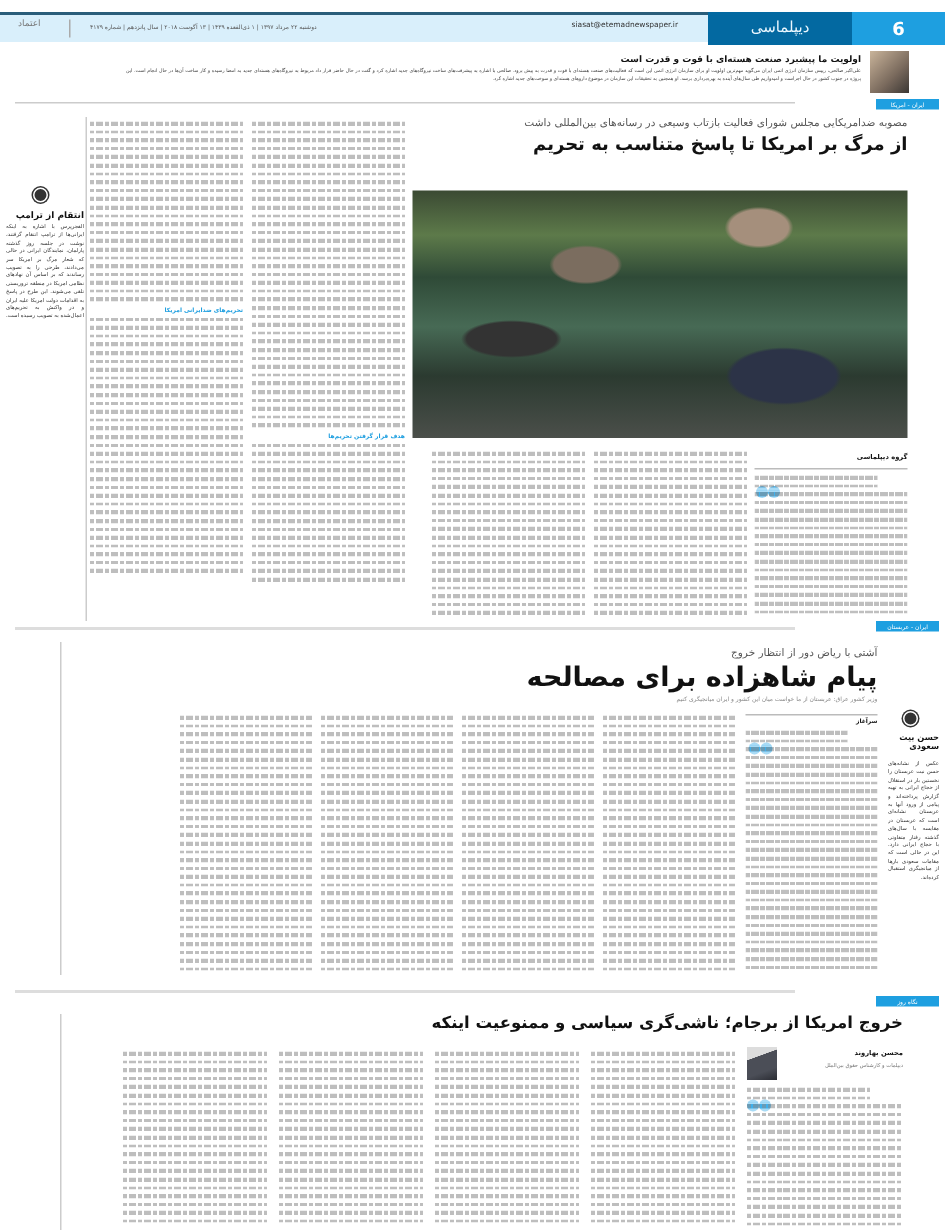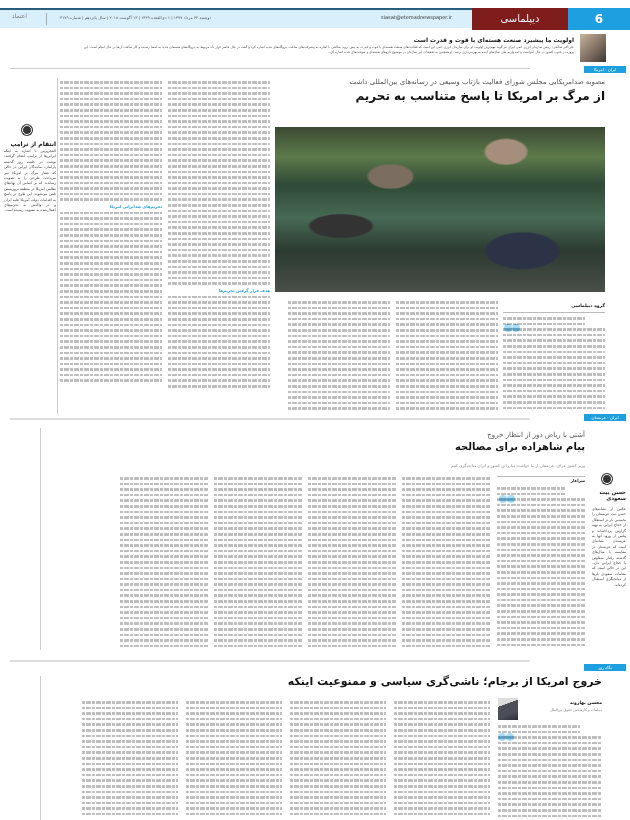--- a/index.html
+++ b/index.html
@@ -1,21 +1,21 @@
 <!DOCTYPE html>
 <html><head>
 <meta charset="utf-8">
 <style>
   *{box-sizing:border-box;margin:0;padding:0}
   html,body{width:630px;height:820px;background:#fff;overflow:hidden}
   body{font-family:"DejaVu Sans",sans-serif;color:#222;position:relative;direction:rtl}
   
   .hdr{position:absolute;top:8px;left:0;width:630px;height:20px;background:#d9effb;border-top:2px solid #2a5d7a}
   .hdr .num{position:absolute;right:0;top:-2px;width:62px;height:22px;background:#1e9fe0;color:#fff;font-size:12px;font-weight:bold;line-height:22px;text-align:center}
-  .hdr .sec{position:absolute;right:62px;top:-2px;width:96px;height:22px;background:#7f1d1d;color:#eaf7ff;font-size:10px;line-height:22px;text-align:center}
+  .hdr .sec{position:absolute;right:62px;top:-2px;width:96px;height:22px;background:#0369a1;color:#eaf7ff;font-size:10px;line-height:22px;text-align:center}
   .hdr .site{position:absolute;right:178px;top:4px;font-size:5px;color:#333;direction:ltr}
   .hdr .date{position:absolute;left:60px;top:5px;font-size:4px;color:#555}
   .hdr .logo{position:absolute;left:12px;top:2px;font-size:6px;color:#777}
   .hdr .vsep{position:absolute;left:46px;top:3px;width:1px;height:12px;background:#aaa}
   
   .tq-photo{position:absolute;right:24px;top:34px;width:26px;height:28px;background:linear-gradient(135deg,#c9b49a,#7a6a5d 60%,#3b3734)}
   .tq-title{position:absolute;right:56px;top:36px;font-size:6px;font-weight:bold;color:#111}
   .tq-text{position:absolute;right:56px;top:45px;width:490px;font-size:3.2px;line-height:5px;color:#444;text-align:justify}
   .rule{position:absolute;height:1px;background:#ccc}
   .tag{position:absolute;background:#1e9fe0;color:#fff;font-size:4px;line-height:7px;text-align:center}
@@ -145,21 +145,21 @@
 
 <div class="pin" style="top:125px;left:22px"></div>
 <div class="side-title" style="top:140px;left:4px;width:52px;text-align:right">انتقام از ترامپ</div>
 <div class="side-text" style="top:149px;left:4px;width:52px;height:80px;overflow:hidden">الفجرپرس با اشاره به اینکه ایرانی‌ها از ترامپ انتقام گرفتند، نوشت در جلسه روز گذشته پارلمان، نمایندگان ایرانی در حالی که شعار مرگ بر امریکا سر می‌دادند، طرحی را به تصویب رساندند که بر اساس آن نهادهای نظامی امریکا در منطقه تروریستی تلقی می‌شوند. این طرح در پاسخ به اقدامات دولت امریکا علیه ایران و در واکنش به تحریم‌های اعمال‌شده به تصویب رسیده است.</div>
 
 <div class="rule" style="top:418px;left:10px;width:520px;height:2px;background:#ddd"></div>
 <div class="tag" style="top:414px;right:4px;width:42px">ایران - عربستان</div>
 
 <div class="vline" style="top:428px;left:40px;height:222px"></div>
 <div class="kicker" style="top:431px;right:45px;font-size:7px">آشتی با ریاض دور از انتظار خروج</div>
-<div class="headline" style="top:441px;right:45px;font-size:10px">پیام شاهزاده برای مصالحه</div>
+<div class="headline" style="top:441px;right:45px;font-size:18px">پیام شاهزاده برای مصالحه</div>
 <div class="deck" style="top:463px;right:45px">وزیر کشور عراق: عربستان از ما خواست میان این کشور و ایران میانجیگری کنیم</div>
 
 <div class="byline" style="top:478px;right:45px;font-size:4px">سرآغاز</div>
 <div class="rule" style="top:476px;right:45px;width:88px;background:#bbb"></div>
 <div class="qmark" style="top:488px;right:115px"><span></span><span></span></div>
 
 <div class="col" style="top:486px;right:45px;width:88px;height:164px">
   <span class="ln" style="margin-right:20px"></span>
     <span class="ln" style="margin-right:20px"></span>
     <span class="ln"></span>

